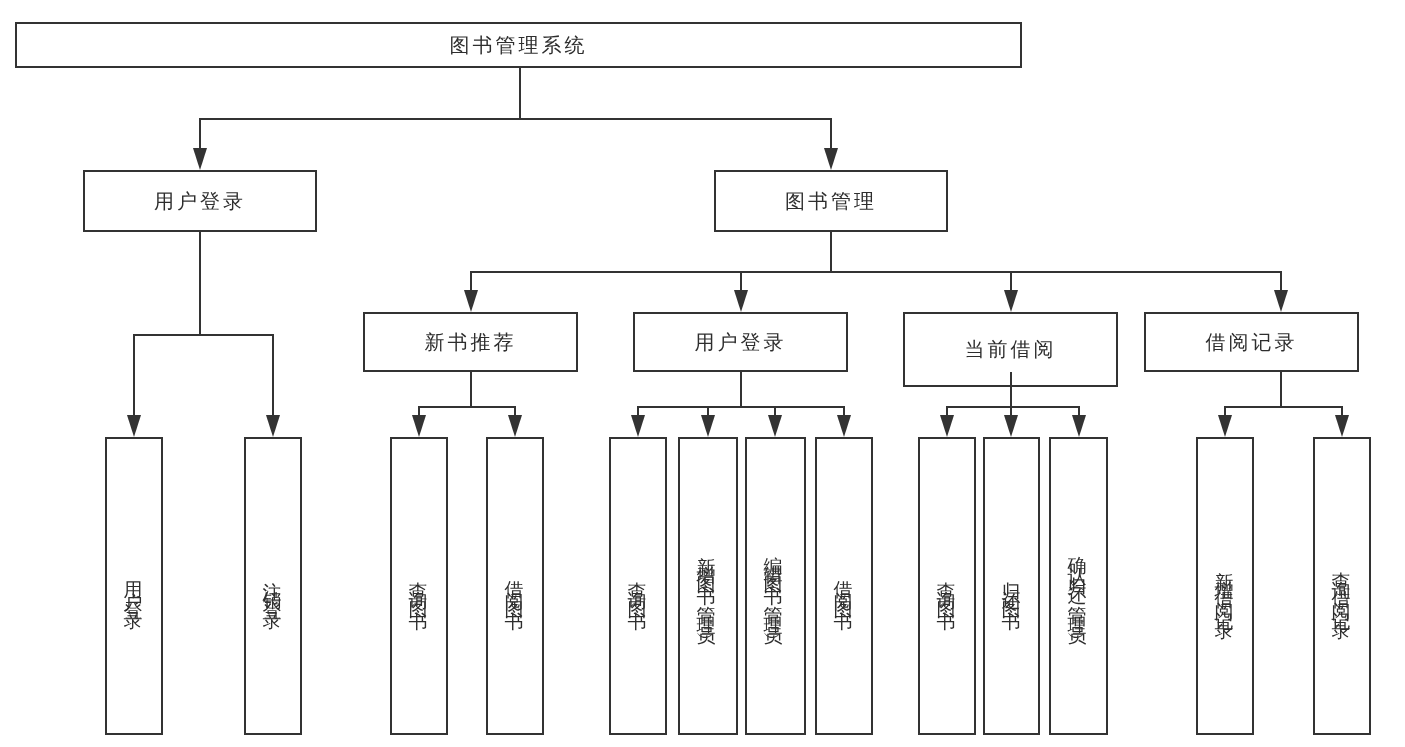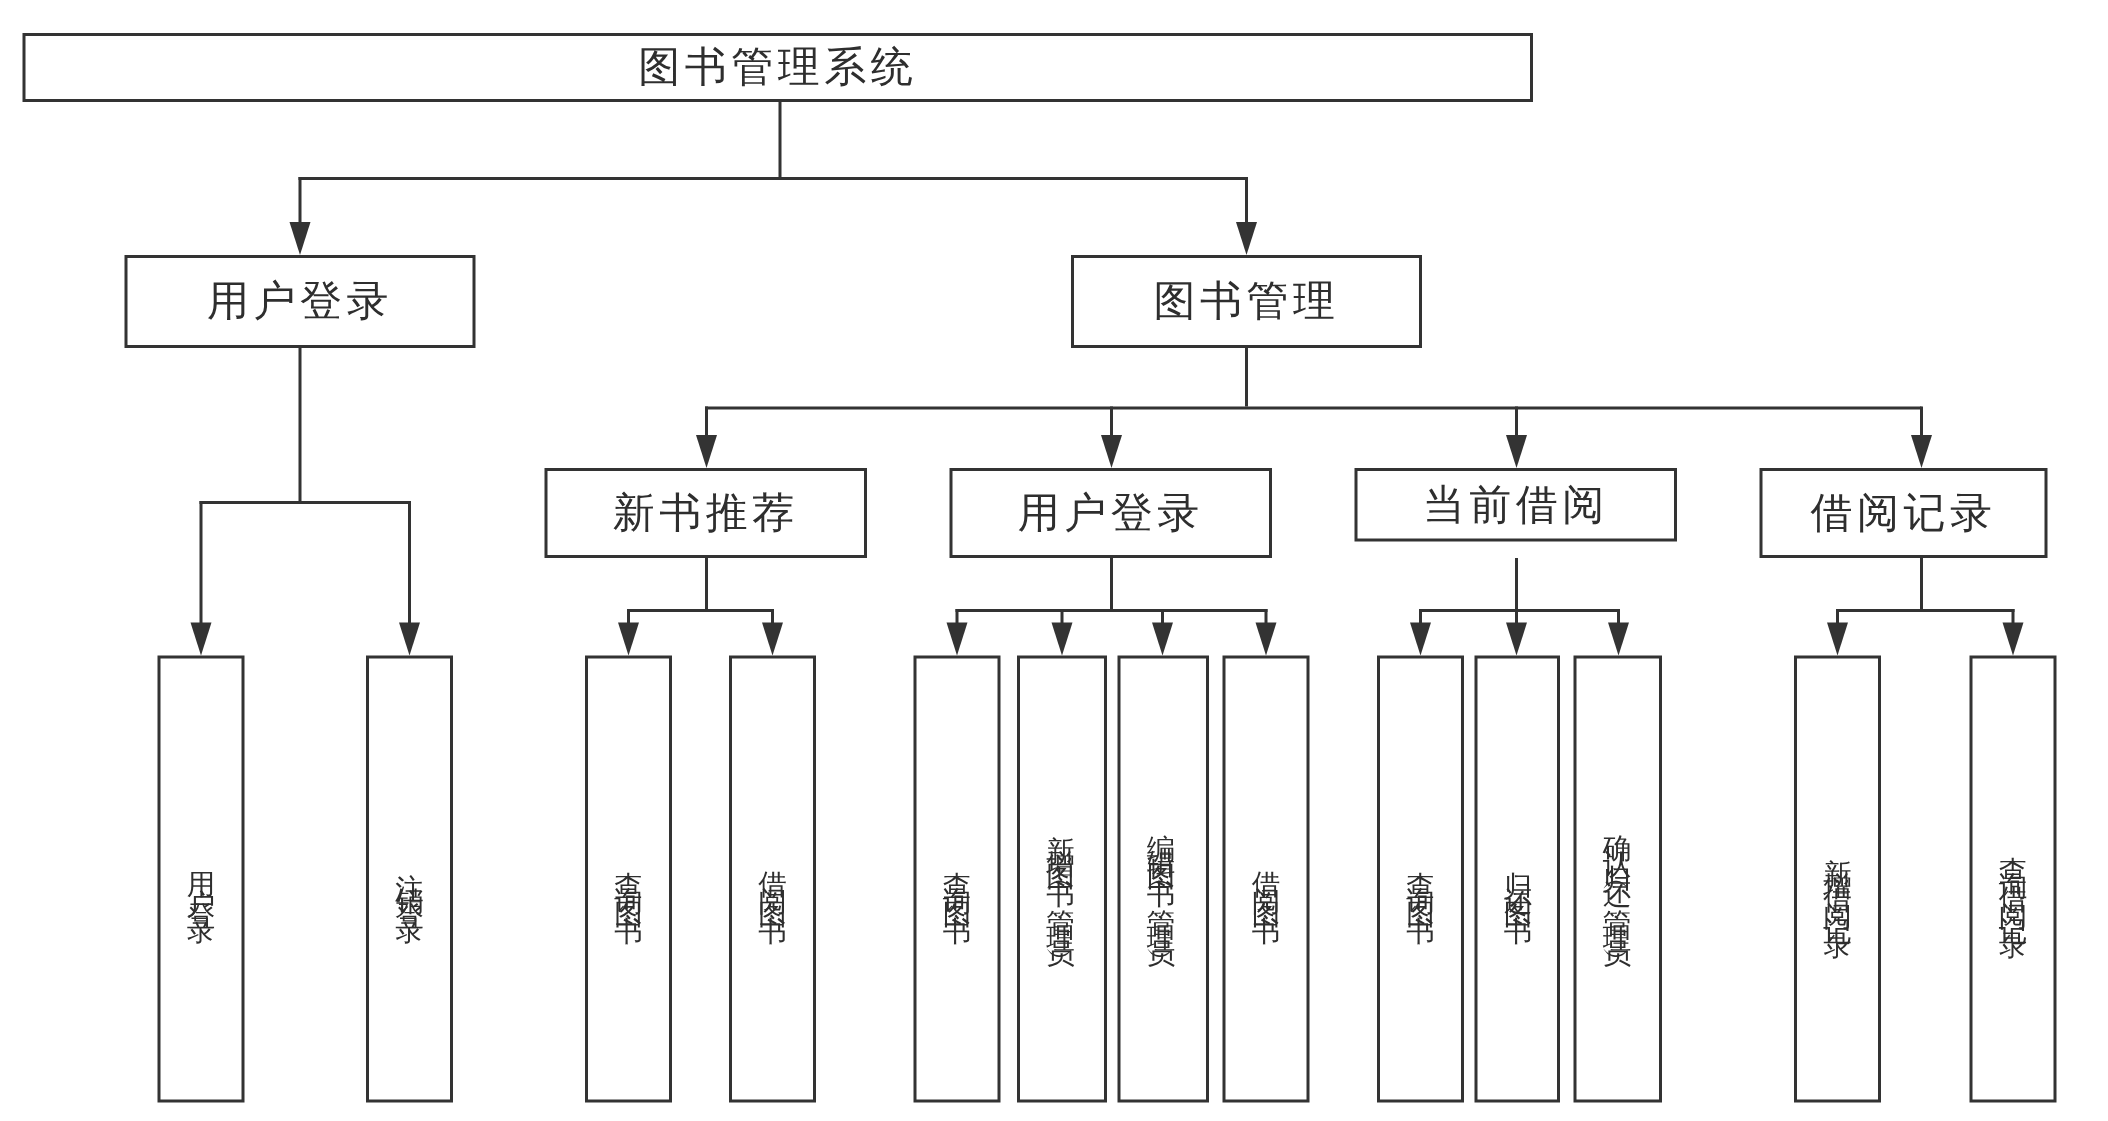--- a/index.html
+++ b/index.html
@@ -9,21 +9,21 @@
     --watermark:#9ba1a8;
   }
   html,body{margin:0;padding:0;background:#ffffff;}
   .canvas{
     position:relative;width:1405px;height:747px;background:var(--box-bg);
     font-family:"Liberation Sans","DejaVu Sans",sans-serif;overflow:hidden;
   }
   .node{
     position:absolute;background:var(--box-bg);border:2px solid var(--line);
     display:flex;align-items:center;justify-content:center;
-    font-size:28px;letter-spacing:3px;color:var(--text);box-sizing:border-box;
+    font-size:20px;letter-spacing:3px;color:var(--text);box-sizing:border-box;
     white-space:nowrap;
   }
   .leaf{
     position:absolute;top:437px;height:298px;background:var(--box-bg);
     border:2px solid var(--line);box-sizing:border-box;
     writing-mode:vertical-lr;text-orientation:mixed;
     text-align:center;line-height:52px;
     font-size:19px;letter-spacing:10px;color:var(--text);
   }
   .vl{position:absolute;width:2px;background:var(--line);}
@@ -43,22 +43,22 @@
 
 <div class="canvas">
 
   <div class="node" style="left:15px;top:22px;width:1007px;height:46px">图书管理系统</div>
 
   <div class="node" style="left:83px;top:170px;width:234px;height:62px">用户登录</div>
   <div class="node" style="left:714px;top:170px;width:234px;height:62px">图书管理</div>
 
   <div class="node" style="left:363px;top:312px;width:215px;height:60px">新书推荐</div>
   <div class="node" style="left:633px;top:312px;width:215px;height:60px">用户登录</div>
-  <div class="node" style="left:903px;top:312px;width:215px;height:49px">当前借阅</div>
-  <div class="node" style="left:1173px;top:312px;width:192px;height:60px">借阅记录</div>
+  <div class="node" style="left:903px;top:312px;width:215px;height:75px">当前借阅</div>
+  <div class="node" style="left:1144px;top:312px;width:215px;height:60px">借阅记录</div>
 
   <div class="leaf" style="left:105px;width:58px">用户登录</div>
   <div class="leaf" style="left:244px;width:58px">注销登录</div>
 
   <div class="leaf" style="left:390px;width:58px">查询图书</div>
   <div class="leaf" style="left:486px;width:58px">借阅图书</div>
 
   <div class="leaf" style="left:609px;width:58px">查询图书</div>
   <div class="leaf" style="left:678px;width:60px">新增图书（管理员）</div>
   <div class="leaf" style="left:745px;width:61px">编辑图书（管理员）</div>

